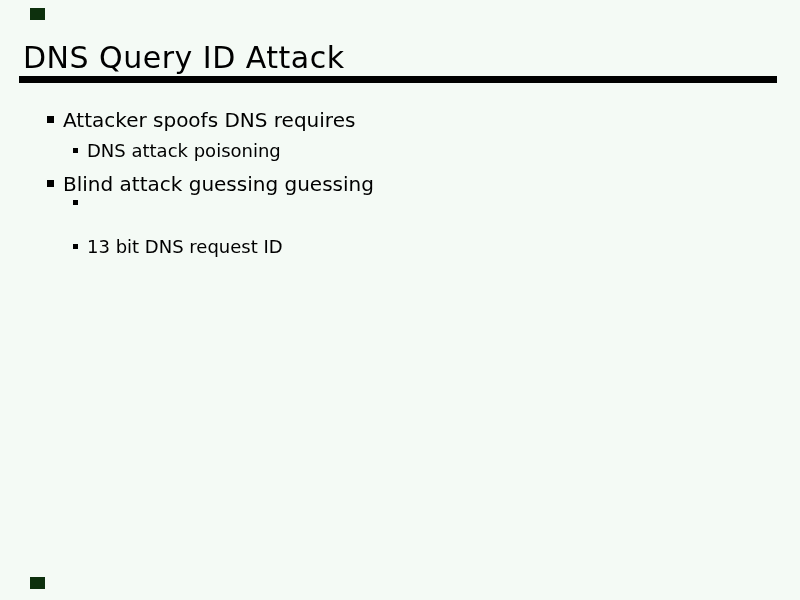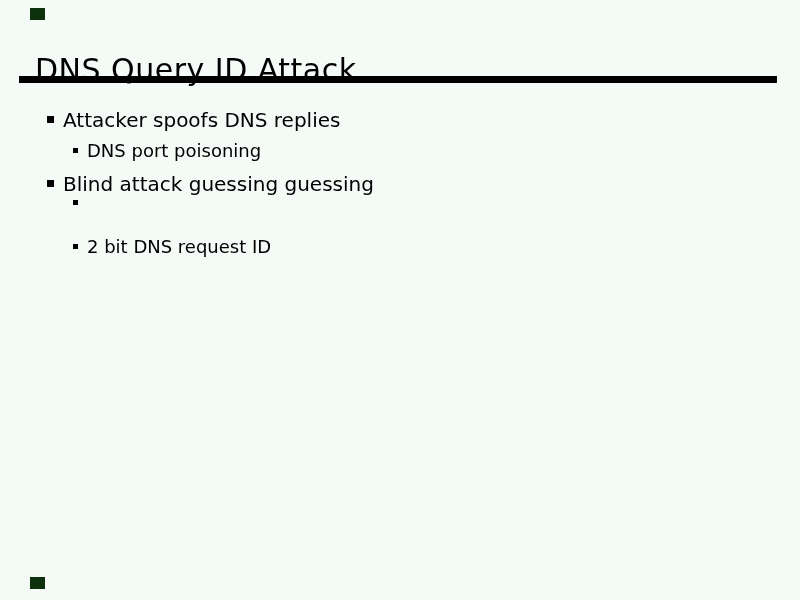--- a/index.html
+++ b/index.html
@@ -25,21 +25,21 @@
     width: 15px;
     height: 12px;
     background: var(--marker, #0d300d);
   }
   .nav-marker.top { top: 8px; }
   .nav-marker.bottom { top: 577px; }
   .slide-title {
     position: absolute;
     left: 23px;
     top: 40px;
-    margin: 12px;
+    margin: 0;
     font-size: 30px;
     font-weight: normal;
     letter-spacing: 0.5px;
     white-space: nowrap;
   }
   .title-rule {
     position: absolute;
     left: 19px;
     top: 76px;
     width: 758px;
@@ -93,33 +93,33 @@
 <div class="slide">
   <div class="nav-marker top"></div>
 
   <h1 class="slide-title">DNS Query ID Attack</h1>
 
   <div class="title-rule"></div>
 
   <div class="bullets" id="bullet-list">
       <div class="bullet-row l1">
         <span class="bullet-marker"></span>
-        <span class="bullet-text">Attacker spoofs DNS replies</span>
+        <span class="bullet-text">Attacker spoofs DNS requires</span>
       </div>
       <div class="bullet-row l2">
         <span class="bullet-marker"></span>
-        <span class="bullet-text">DNS port poisoning</span>
+        <span class="bullet-text">DNS attack poisoning</span>
       </div>
       <div class="bullet-row l1">
         <span class="bullet-marker"></span>
         <span class="bullet-text">Blind attack guessing guessing</span>
       </div>
       <div class="bullet-row l2">
         <span class="bullet-marker"></span>
       </div>
       <div class="bullet-row l2">
         <span class="bullet-marker"></span>
-        <span class="bullet-text">2 bit DNS request ID</span>
+        <span class="bullet-text">13 bit DNS request ID</span>
       </div>
     </div>
 
   <div class="nav-marker bottom"></div>
 </div>
 
 </body></html>

